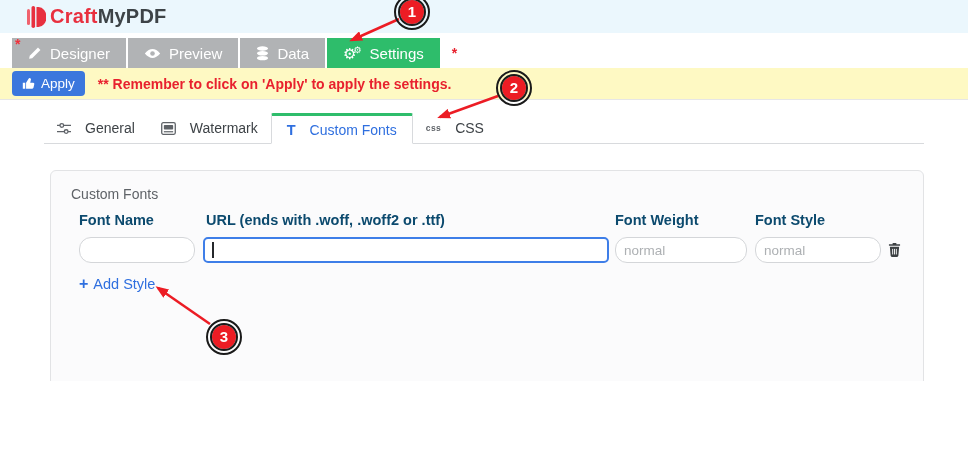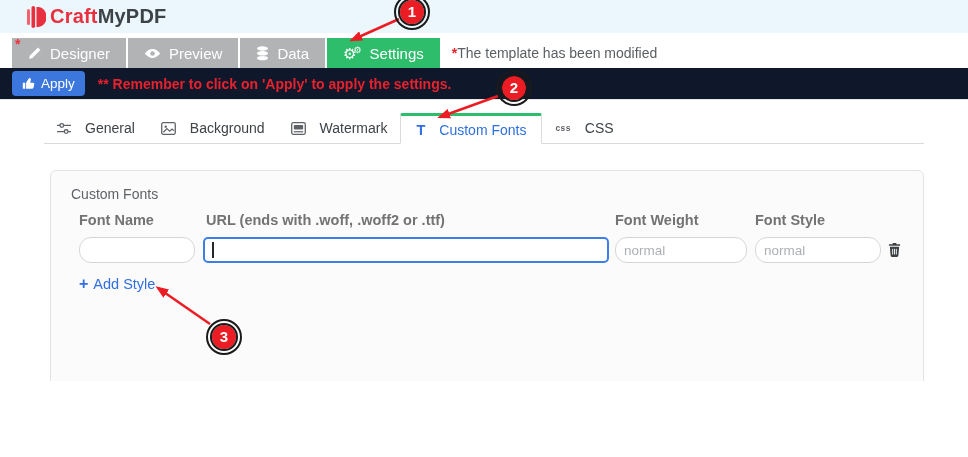--- a/index.html
+++ b/index.html
@@ -21,42 +21,42 @@
   .mtab { position:relative; height:30px; display:flex; align-items:center; gap:8px;
           padding:0 16px; background:#b1b3b5; color:#fff; font-size:15px; margin-right:2px; cursor:pointer; }
   .mtab.active { background:#2ebd6b; }
   .mod-star { position:absolute; left:3px; top:1px; color:#f2303a; font-size:14px; font-weight:bold; line-height:10px; }
   .gear-wrap { color:#fff; font-size:15px; line-height:1; }
   .gear-small { font-size:9px; vertical-align:top; margin-left:-3px; }
   .notice { display:flex; align-items:center; height:30px; margin-left:10px; font-size:14px; color:#5a5f63; }
   .notice .star { color:#e8212e; font-weight:bold; }
 
   
-  .apply-bar { position:absolute; left:0; top:68px; width:968px; height:32px; background:#0f172a;
+  .apply-bar { position:absolute; left:0; top:68px; width:968px; height:32px; background:#fef9c3;
                border-bottom:1px solid #e6e6e6; display:flex; align-items:center; padding-left:12px; }
   .apply-btn { display:flex; align-items:center; gap:6px; background:#3b77dd; color:#fff; border:none;
                border-radius:4px; height:25px; padding:0 10px; font-size:13.5px; font-family:inherit; cursor:pointer; }
   .reminder { margin-left:13px; color:#e8212e; font-size:14px; font-weight:bold; }
 
   
   .settings-tabs { position:absolute; left:44px; top:113px; width:880px; height:31px;
                    display:flex; align-items:stretch; border-bottom:1px solid #d8dadd; }
   .stab { display:flex; align-items:center; gap:14px; padding:0 13px; font-size:14px; color:#3e4347; cursor:pointer; }
   .stab .sicon { color:#5f6368; display:flex; align-items:center; }
   .stab.active { background:#fff; border:1px solid #d8dadd; border-top:3px solid #2ebd6b;
                  border-bottom:1px solid #fff; margin-bottom:-1px; color:#2f6fdf;
                  border-radius:2px 2px 0 0; padding:0 15px; }
   .t-badge { font-weight:bold; font-size:14.5px; color:#2f6fdf; }
   .css-badge { font-weight:bold; font-size:8.5px; letter-spacing:.4px; color:#5f6368; }
 
   
   .panel { position:absolute; left:50px; top:170px; width:874px; height:330px;
            background:#fbfbfc; border:1px solid #e2e3e5; border-radius:6px; }
   .panel-title { position:absolute; left:20px; top:15px; font-size:14px; color:#5f6368; }
-  .col-label { position:absolute; top:41px; font-size:14.5px; font-weight:bold; color:#737373; }
+  .col-label { position:absolute; top:41px; font-size:14.5px; font-weight:bold; color:#0c4a6e; }
   .lbl-font-name { left:28px; }
   .lbl-url { left:155px; }
   .lbl-font-weight { left:564px; }
   .lbl-font-style { left:704px; }
   .fld { position:absolute; top:66px; height:26px; background:#fff; border:1px solid #d4d6d9;
          border-radius:12px; font-family:inherit; font-size:13.5px; color:#3c4045; padding:0 8px; }
   .fld::placeholder { color:#adb0b3; }
   .fld-font-name { left:28px; width:116px; }
   .fld-url { left:152px; width:406px; border:2px solid #3e7ee8; border-radius:5px; }
   .fld-font-weight { left:564px; width:132px; }
@@ -117,21 +117,20 @@
         <ellipse cx="7" cy="13" rx="6" ry="2.4" fill="#fff"></ellipse>
       </svg>
       <span>Data</span>
     </div>
     <div class="mtab active">
       <span class="gear-wrap"><span>⚙</span><span class="gear-small">⚙</span></span>
       <span>Settings</span>
     </div>
     <div class="notice">
       <span class="star">*</span>
-      <span>The template has been modified</span>
     </div>
   </nav>
 
   <div class="apply-bar">
     <button class="apply-btn">
       <svg width="13" height="13" viewBox="0 0 16 16">
         <path d="M1 7 h3 v7.5 H1 Z M5 14.5 h7.3 a1.9 1.9 0 0 0 1.8 -1.4 l1 -4.2 a1.5 1.5 0 0 0 -1.5 -1.9 H10.1 l.8 -3.3 A1.5 1.5 0 0 0 8.1 2.3 L5 7 Z" fill="#fff"></path>
       </svg>
       <span>Apply</span>
     </button>
@@ -146,30 +145,20 @@
           <circle cx="5.5" cy="3.5" r="2.1" fill="#fbfbfc" stroke="#5f6368" stroke-width="1.5"></circle>
           <circle cx="10.5" cy="10.5" r="2.1" fill="#fbfbfc" stroke="#5f6368" stroke-width="1.5"></circle>
         </svg>
       </span>
       <span>General</span>
     </div>
     <div class="stab">
       <span class="sicon">
         <svg width="15" height="13" viewBox="0 0 16 14">
           <rect x="0.7" y="0.7" width="14.6" height="12.6" rx="1.6" fill="none" stroke="#5f6368" stroke-width="1.4"></rect>
-          <circle cx="5" cy="5" r="1.3" fill="#5f6368"></circle>
-          <path d="M2.5 11 L6.3 7.2 L9.2 10 L11.8 7.5 L14 9.6" fill="none" stroke="#5f6368" stroke-width="1.3"></path>
-        </svg>
-      </span>
-      <span>Background</span>
-    </div>
-    <div class="stab">
-      <span class="sicon">
-        <svg width="15" height="13" viewBox="0 0 16 14">
-          <rect x="0.7" y="0.7" width="14.6" height="12.6" rx="1.6" fill="none" stroke="#5f6368" stroke-width="1.4"></rect>
           <rect x="3" y="3.2" width="10" height="5" rx="0.8" fill="#5f6368"></rect>
           <path d="M3 10.5 h10" stroke="#5f6368" stroke-width="1.3"></path>
         </svg>
       </span>
       <span>Watermark</span>
     </div>
     <div class="stab active">
       <span class="t-badge">T</span>
       <span>Custom Fonts</span>
     </div>

